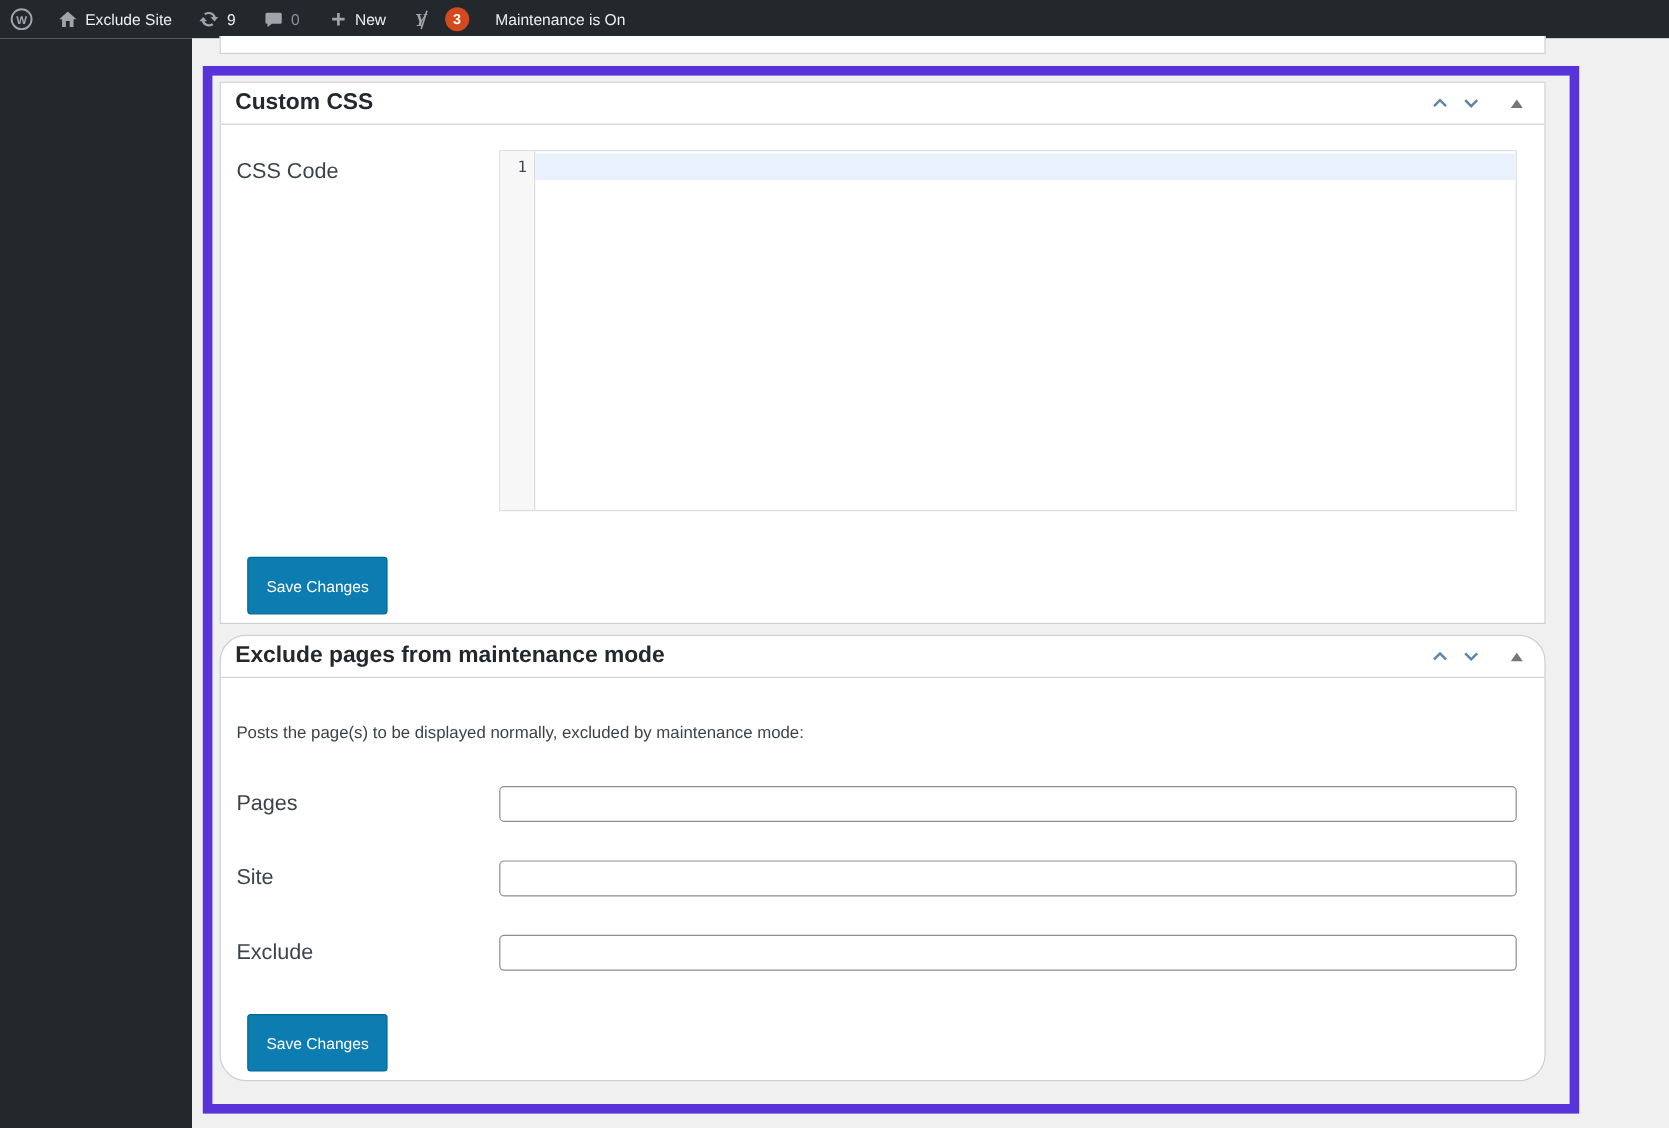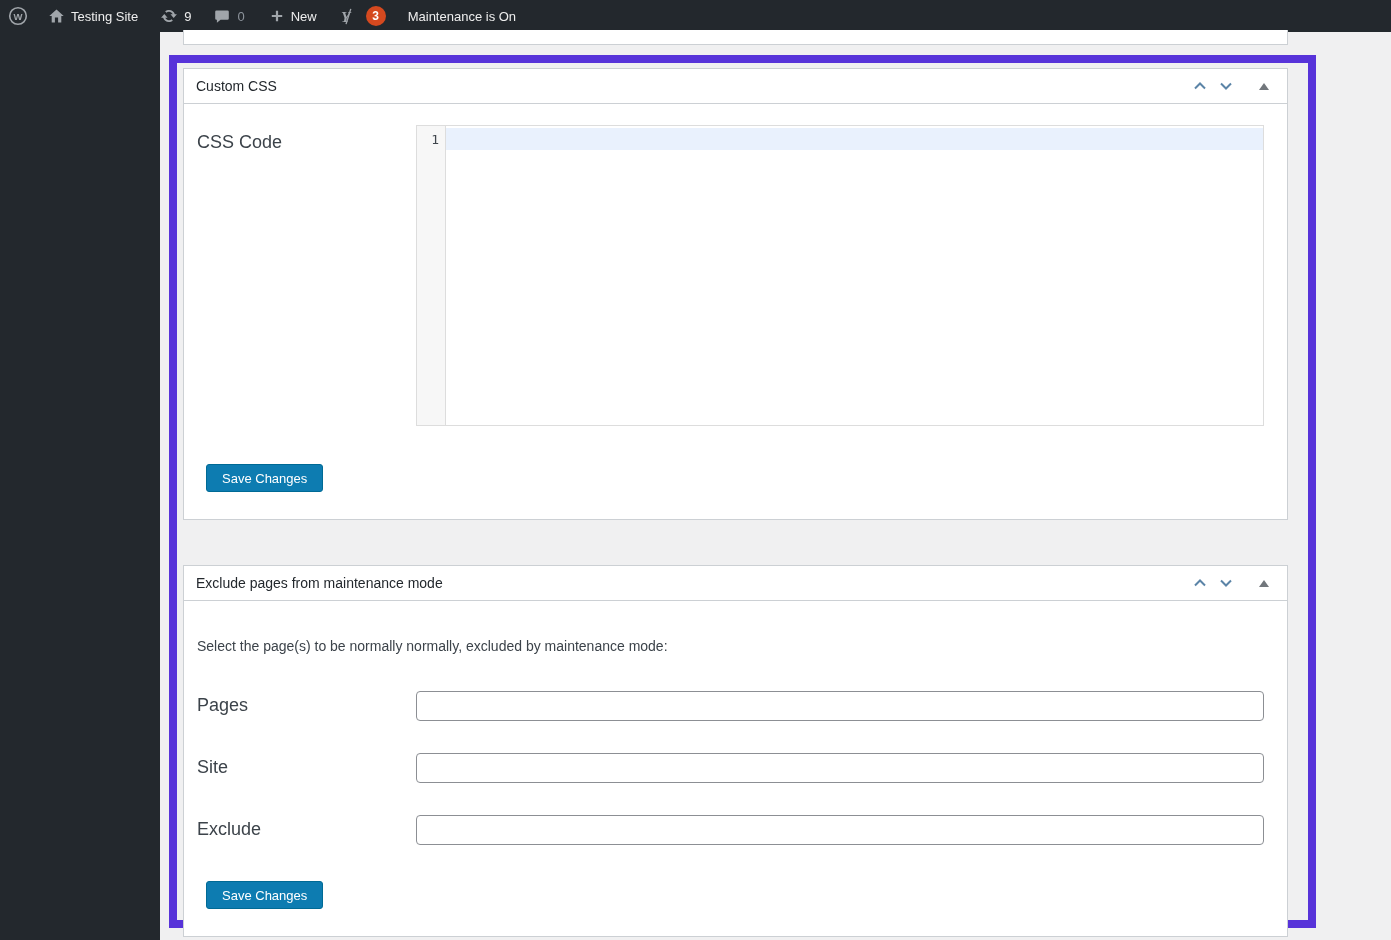--- a/index.html
+++ b/index.html
@@ -41,21 +41,21 @@
   .postbox {
     position: absolute; left: 23px; width: 1105px; background: #fff;
     border: 1px solid #ccd0d4;
   }
   .postbox-header {
     position: relative; height: 35px; border-bottom: 1px solid #ccd0d4;
     cursor: pointer;
   }
   .postbox-title {
     position: absolute; left: 12px; top: 0; line-height: 34px;
-    font-size: 14px; font-weight: normal; color: #23282d;
+    font-size: 19px; font-weight: bold; color: #23282d;
   }
   .handle-actions {
     position: absolute; right: 10px; top: 0; height: 34px;
     display: flex; align-items: center;
   }
   .order-btn { width: 26px; height: 26px; border: none; background: transparent; cursor: pointer;
     display: inline-flex; align-items: center; justify-content: center; }
   .toggle-btn { width: 26px; height: 26px; border: none; background: transparent; cursor: pointer;
     margin-left: 12px; display: inline-flex; align-items: center; justify-content: center; }
   .tri-up {
@@ -72,21 +72,21 @@
   }
   #css-gutter {
     width: 29px; background: #f7f7f7; border-right: 1px solid #ddd;
     font-family: "DejaVu Sans Mono", monospace; font-size: 13px; color: #40464d;
     text-align: right; padding: 6px 6px 0 0;
   }
   #css-code-area { flex: 1; padding-top: 2px; font-family: "DejaVu Sans Mono", monospace; font-size: 13px; }
   #active-line { height: 22px; background: #e9f1fd; }
 
   .button-primary {
-    position: absolute; height: 28px; padding: 0 15px;
+    position: absolute; height: 48px; padding: 0 15px;
     background: #0d7cb1; border: 1px solid #006a95; border-radius: 3px;
     color: #fff; font-size: 13px; font-family: "Liberation Sans", sans-serif;
     cursor: pointer;
   }
 
   .text-input {
     position: absolute; left: 232px; width: 848px; height: 30px;
     border: 1px solid #8c8f94; border-radius: 4px; background: #fff;
     font-size: 14px; padding: 0 8px; color: #2c3338;
   }
@@ -108,21 +108,21 @@
         </svg>
       </span>
     </div>
 
     <div class="ab-item" style="margin-left:20px">
       <span class="ab-icon">
         <svg width="17" height="16" viewBox="0 0 20 20">
           <path d="M10 2 L19 10 H16 V18 H12 V12 H8 V18 H4 V10 H1 Z" fill="#a0a5aa"></path>
         </svg>
       </span>
-      <span class="ab-text">Testing Site</span>
+      <span class="ab-text">Exclude Site</span>
     </div>
 
     <div class="ab-item" style="margin-left:22px">
       <span class="ab-icon">
         <svg width="18" height="18" viewBox="0 0 20 20">
           <path fill="#a0a5aa" d="M10.2 3.3c3 0 5.5 2 6.3 4.7h2.3l-3.6 4.1-3.6-4.1h2.5c-.7-1.6-2.3-2.7-4.1-2.7-1.1 0-2.1.4-2.9 1L5.7 4.7c1.2-.9 2.8-1.4 4.5-1.4zM9.8 16.7c-3 0-5.5-2-6.3-4.7H1.2l3.6-4.1 3.6 4.1H5.9c.7 1.6 2.3 2.7 4.1 2.7 1.1 0 2.1-.4 2.9-1l1.4 1.6c-1.2.9-2.8 1.4-4.5 1.4z"></path>
         </svg>
       </span>
       <span class="ab-text">9</span>
     </div>
@@ -196,41 +196,41 @@
           <span>1</span>
         </div>
         <div id="css-code-area">
           <div id="active-line"></div>
         </div>
       </div>
 
       <button class="button-primary" style="left:22px; top:395px;">Save Changes</button>
     </div>
 
-    <div class="postbox" style="top:533px; height:372px;">
+    <div class="postbox" style="top:497px; height:372px;border-radius:22px;">
       <div class="postbox-header">
         <span class="postbox-title">Exclude pages from maintenance mode</span>
         <span class="handle-actions">
           <button class="order-btn">
             <svg width="16" height="16" viewBox="0 0 16 16">
                 <polyline points="3,10.5 8,5.5 13,10.5" fill="none" stroke="#5b84a7" stroke-width="2"></polyline>
               </svg>
           </button>
           <button class="order-btn">
             <svg width="16" height="16" viewBox="0 0 16 16">
                 <polyline points="3,5.5 8,10.5 13,5.5" fill="none" stroke="#5b84a7" stroke-width="2"></polyline>
               </svg>
           </button>
           <button class="toggle-btn">
             <span class="tri-up"></span>
           </button>
         </span>
       </div>
 
-      <span class="desc-text" style="top:71px">Select the page(s) to be normally normally, excluded by maintenance mode:</span>
+      <span class="desc-text" style="top:71px">Posts the page(s) to be displayed normally, excluded by maintenance mode:</span>
 
       <span class="field-label" style="top:130px">Pages</span>
       <input class="text-input" style="top: 125px;" type="text" value="">
 
       <span class="field-label" style="top:192px">Site</span>
       <input class="text-input" style="top: 187px;" type="text" value="">
 
       <span class="field-label" style="top:254px">Exclude</span>
       <input class="text-input" style="top: 249px;" type="text" value="">
 

